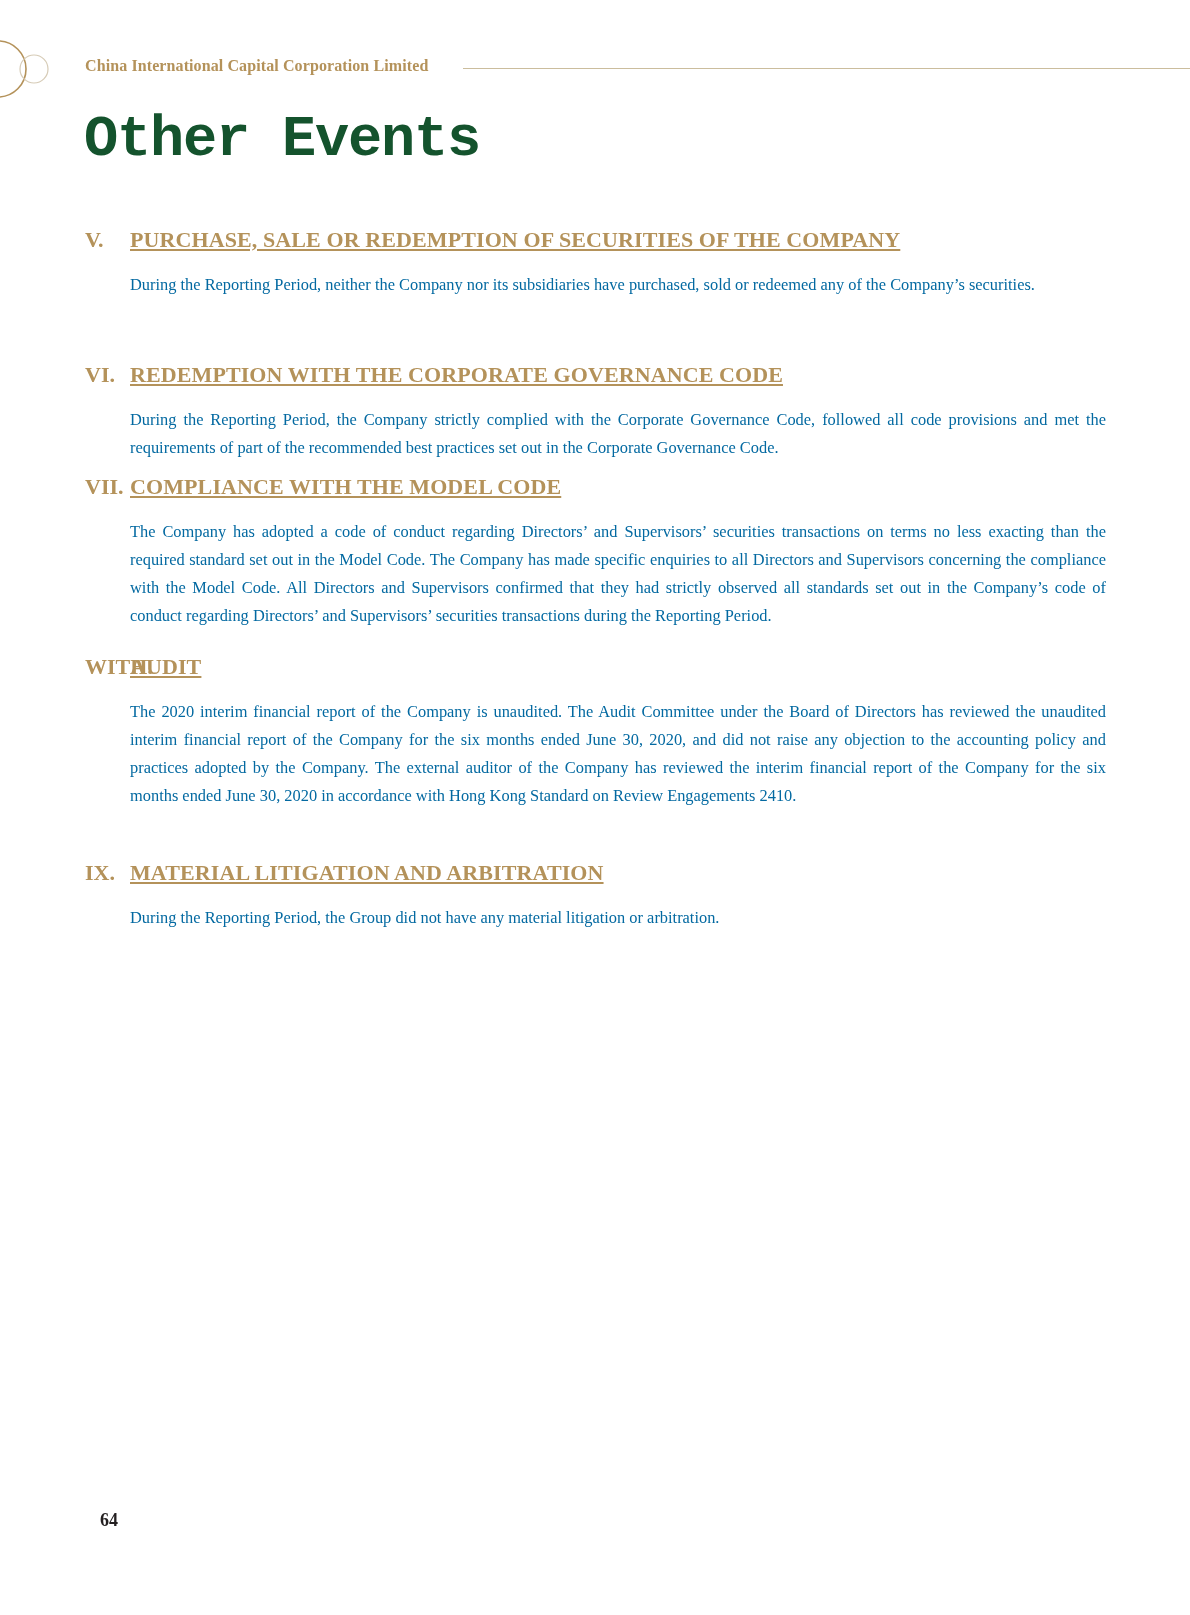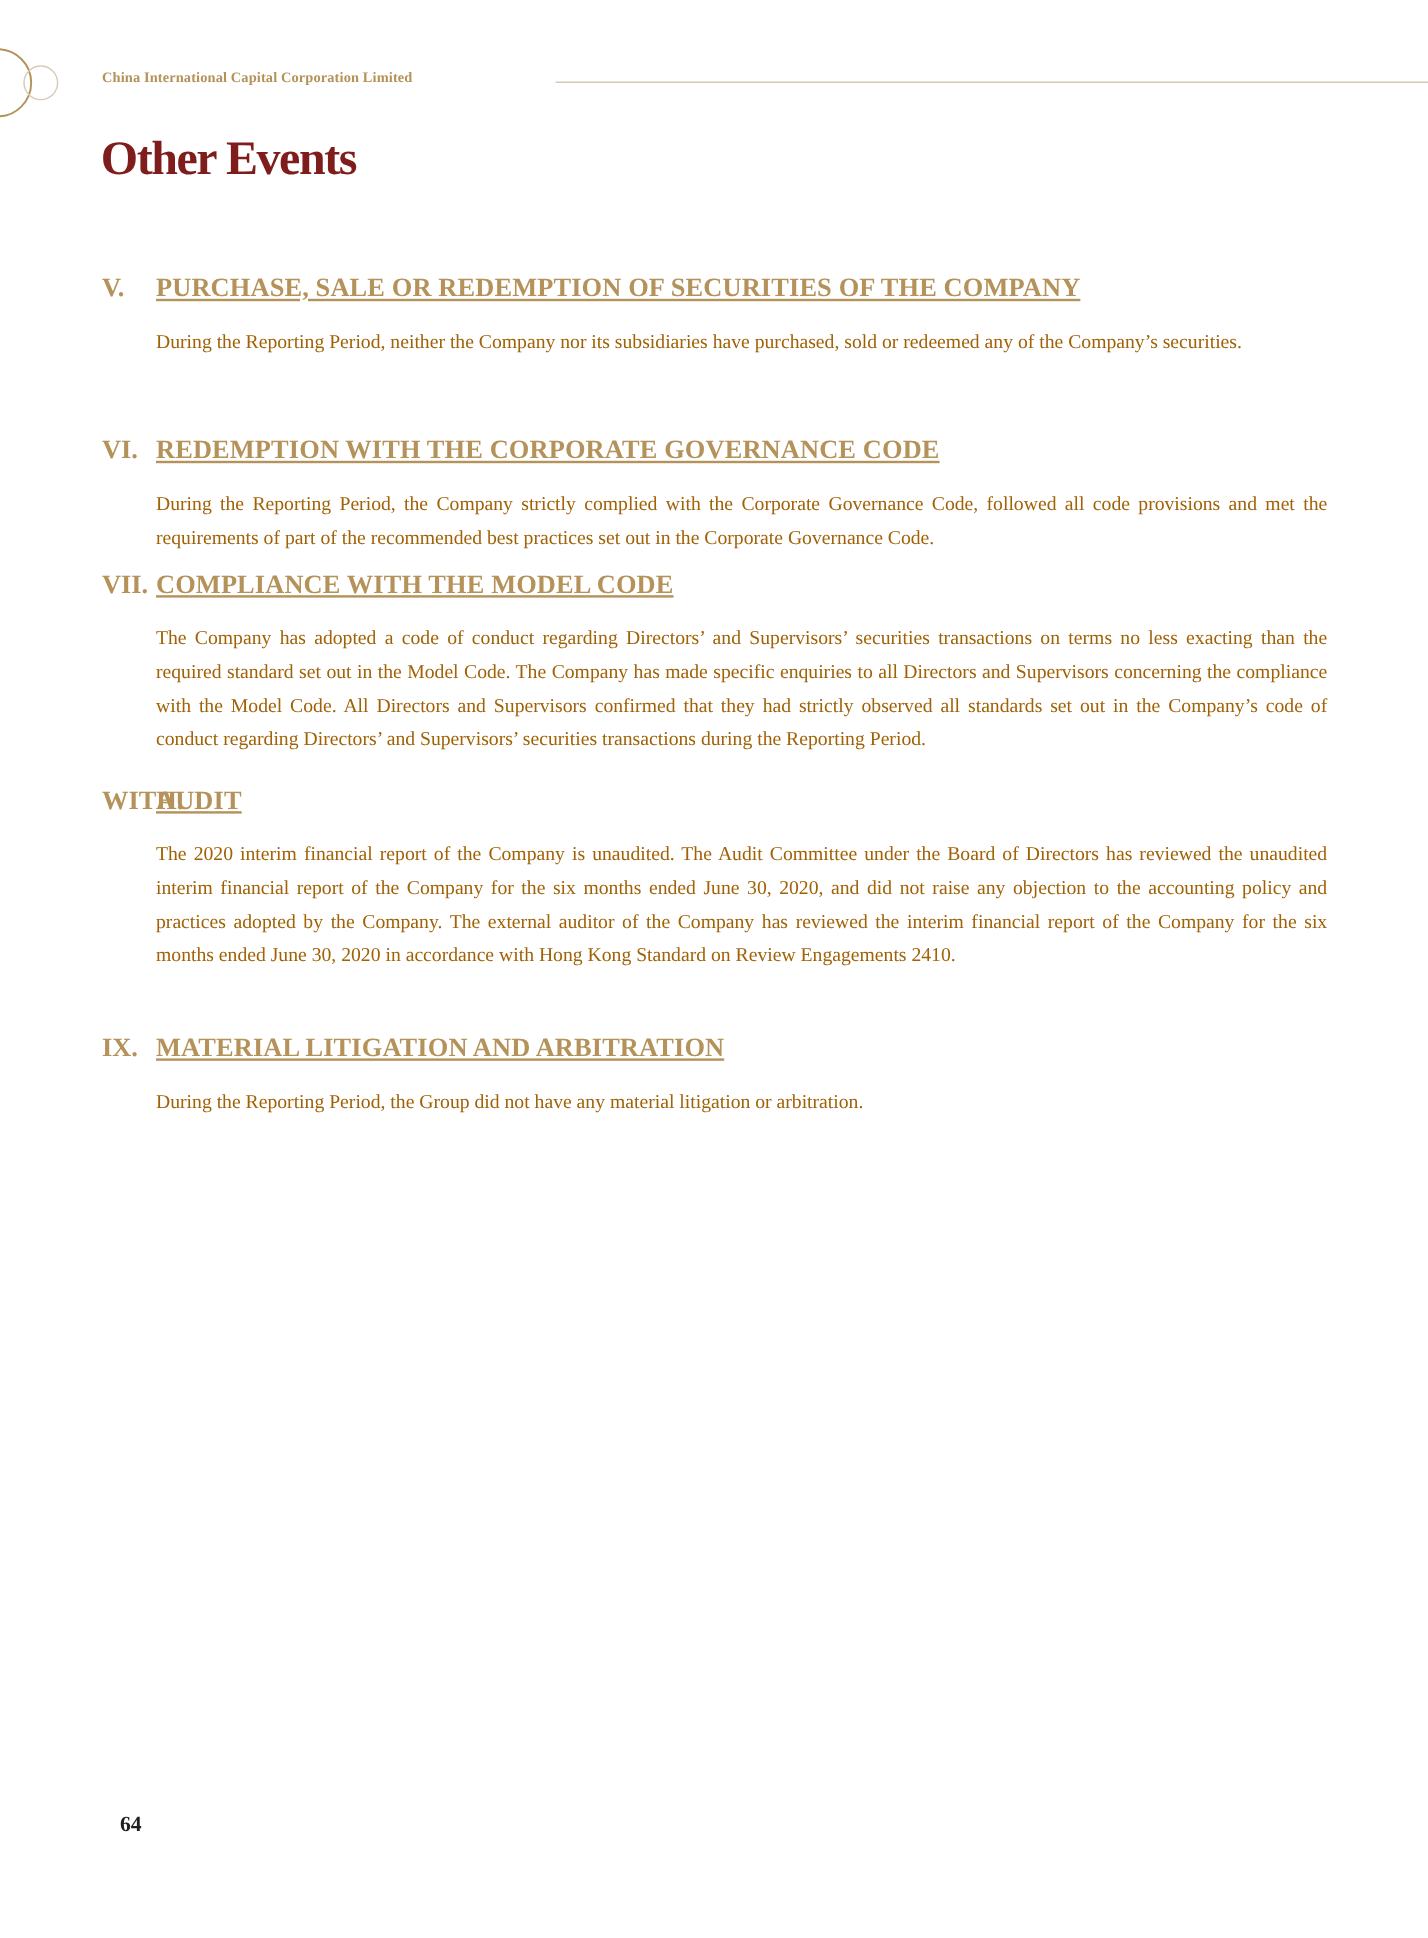--- a/index.html
+++ b/index.html
@@ -1,29 +1,29 @@
 <!DOCTYPE html>
 <html><head>
   <meta charset="utf-8">
   <style>
     html, body { margin: 0; padding: 0; background: #ffffff; }
     body { width: 1190px; height: 1615px; position: relative; overflow: hidden;
            font-family: "Liberation Serif", "DejaVu Serif", serif; color: #231f20; }
     .deco { position: absolute; left: 0; top: 38px; width: 60px; height: 64px; }
-    .company { position: absolute; left: 85px; top: 57px; font-size: 12px; font-weight: bold;
+    .company { position: absolute; left: 85px; top: 57px; font-size: 16px; font-weight: bold;
                color: #b4925a; letter-spacing: 0.1px; white-space: nowrap; }
     .rule { position: absolute; left: 463px; right: 0; top: 68px; height: 1px; background: #cbbd9d; }
-    .page-title { position: absolute; left: 84px; top: 112px; font-size: 40px; font-weight: bold;
-                  color: #7f1d1d; letter-spacing: -1.2px; margin: 0; line-height: 1; }
+    .page-title { position: absolute; left: 84px; top: 112px; font-size: 57px; font-weight: bold;
+                  color: #14532d; letter-spacing: -1.2px; margin: 0; line-height: 1; font-family: Liberation Mono, monospace; }
     .section { position: absolute; left: 0; width: 1190px; }
     .sec-head { position: relative; height: 30px; }
     .sec-num { position: absolute; left: 85px; top: 0; font-size: 22px; font-weight: bold; color: #b4925a; }
     .sec-title { position: absolute; left: 130px; top: 0; font-size: 22px; font-weight: bold; color: #b4925a; white-space: nowrap; letter-spacing: 0.1px; text-decoration: underline; }
     .sec-body { margin: 14px 0 0 130px; width: 976px; font-size: 16.4px; line-height: 28px;
-                text-align: justify; color: #a16207; }
+                text-align: justify; color: #0369a1; }
     .page-num { position: absolute; left: 100px; top: 1510px; font-size: 18px; font-weight: bold; color: #231f20; }
   </style>
 </head>
 <body>
 
 <svg class="deco" viewBox="0 0 60 64">
   <circle cx="-2" cy="31" r="28" fill="none" stroke="#b4925a" stroke-width="1.6"></circle>
   <circle cx="34" cy="31" r="14" fill="none" stroke="#d6cbb6" stroke-width="1.2"></circle>
 </svg>
 

